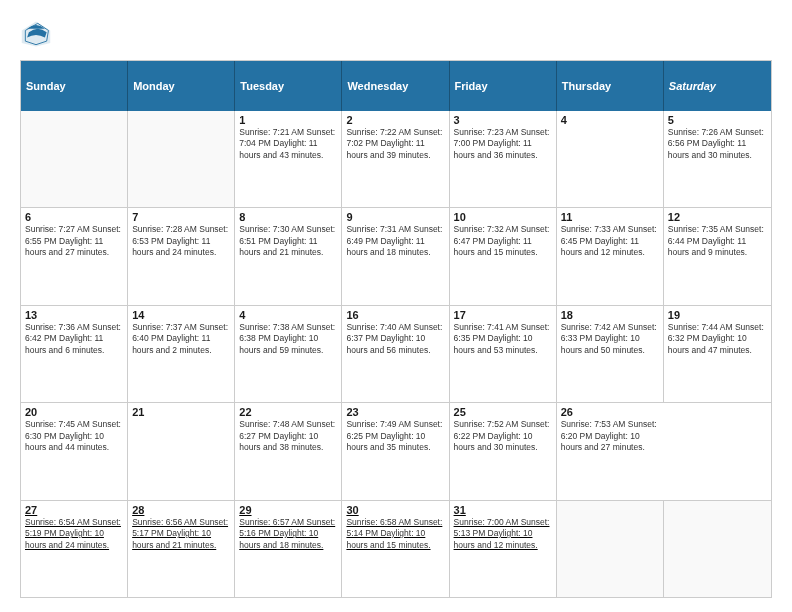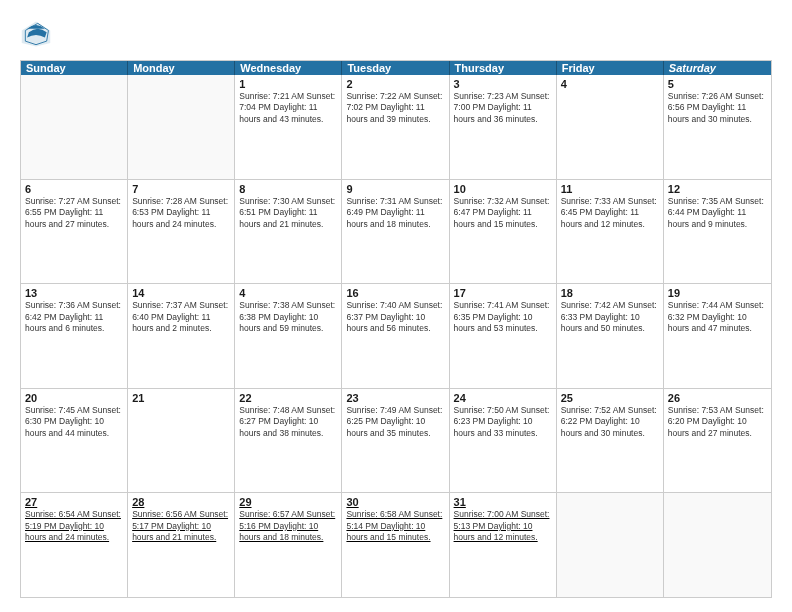--- a/index.html
+++ b/index.html
@@ -68,21 +68,21 @@
     }
     .cal-header {
       display: grid;
       grid-template-columns: repeat(7, 1fr);
       background: #2471a3;
     }
     .cal-header-cell {
       color: #fff;
       font-size: 11px;
       font-weight: bold;
-      padding: 1px 5px;
+      padding: 19px 5px;
       border-right: 1px solid #1a5276;
       text-align: left;
     }
     .cal-header-cell:last-child { border-right: none; font-style: italic; }
     .cal-body {
       flex: 1;
       display: flex;
       flex-direction: column;
     }
     .cal-row {
@@ -135,24 +135,24 @@
     <div class="title-block">
       <div class="month-title"></div>
       <div class="subtitle"></div>
     </div>
   </div>
 
   <div class="calendar">
     <div class="cal-header">
     <div class="cal-header-cell">Sunday</div>
         <div class="cal-header-cell">Monday</div>
+        <div class="cal-header-cell">Tuesday</div>
         <div class="cal-header-cell">Wednesday</div>
-        <div class="cal-header-cell">Tuesday</div>
+        <div class="cal-header-cell">Friday</div>
         <div class="cal-header-cell">Thursday</div>
-        <div class="cal-header-cell">Friday</div>
         <div class="cal-header-cell">Saturday</div>
       </div>
     <div class="cal-body">
     <div class="cal-row">
           <div class="cal-cell empty"></div>
           <div class="cal-cell empty"></div>
           <div class="cal-cell">
             <span class="day-num">1</span>
             <div class="cell-text">Sunrise: 7:21 AM
 Sunset: 7:04 PM
@@ -284,26 +284,20 @@
 Sunset: 6:27 PM
 Daylight: 10 hours and 38 minutes.</div>
           </div>
           <div class="cal-cell">
             <span class="day-num">23</span>
             <div class="cell-text">Sunrise: 7:49 AM
 Sunset: 6:25 PM
 Daylight: 10 hours and 35 minutes.</div>
           </div>
           <div class="cal-cell">
-            <span class="day-num">24</span>
-            <div class="cell-text">Sunrise: 7:50 AM
-Sunset: 6:23 PM
-Daylight: 10 hours and 33 minutes.</div>
-          </div>
-          <div class="cal-cell">
             <span class="day-num">25</span>
             <div class="cell-text">Sunrise: 7:52 AM
 Sunset: 6:22 PM
 Daylight: 10 hours and 30 minutes.</div>
           </div>
           <div class="cal-cell">
             <span class="day-num">26</span>
             <div class="cell-text">Sunrise: 7:53 AM
 Sunset: 6:20 PM
 Daylight: 10 hours and 27 minutes.</div>

